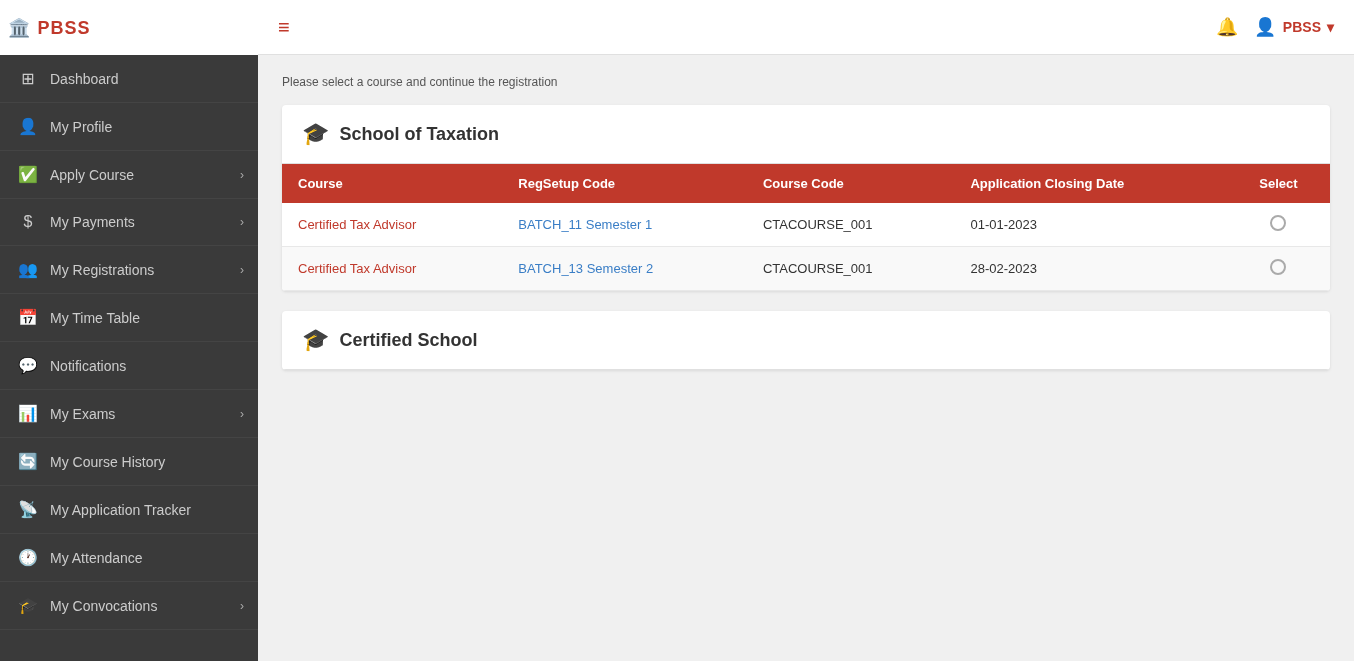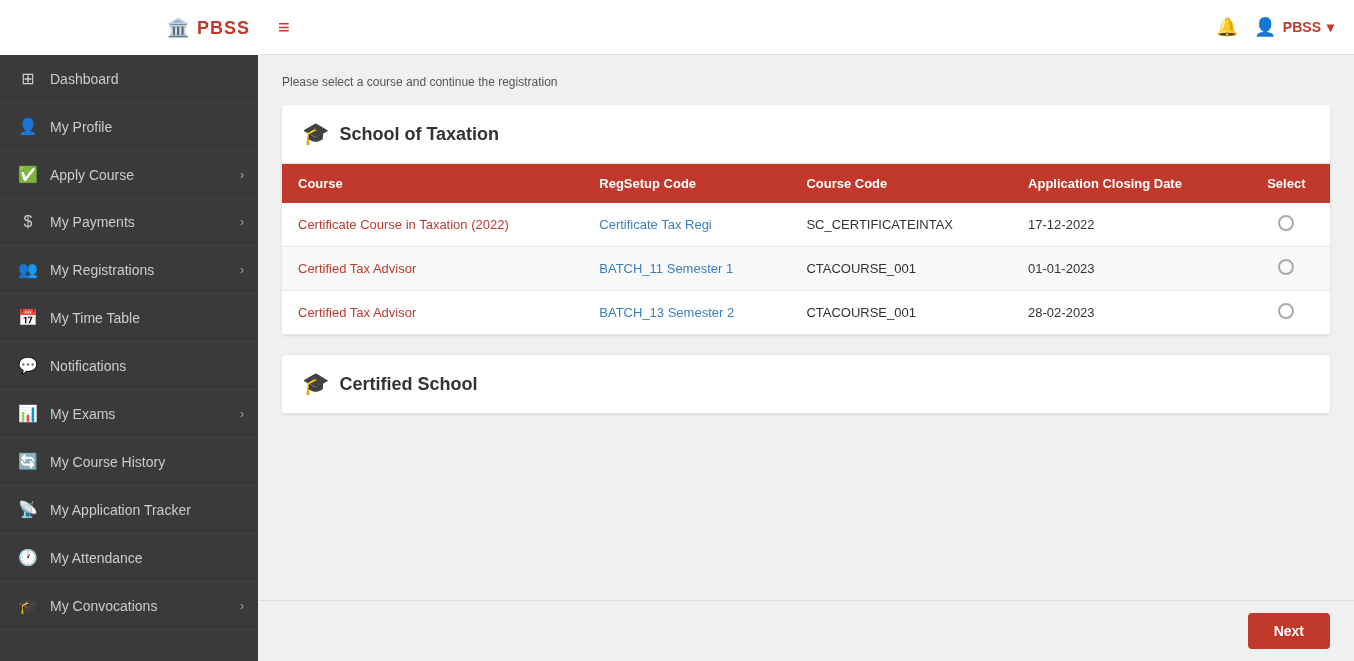--- a/index.html
+++ b/index.html
@@ -14,21 +14,21 @@
       flex-direction: column;
       flex-shrink: 0;
       height: 100%;
       overflow-y: auto;
     }
     #sidebar-logo {
       background: #fff;
       height: 55px;
       display: flex;
       align-items: center;
-      justify-content: flex-end;
+      justify-content: flex-start;
       padding: 8px;
       flex-shrink: 0;
     }
     #sidebar-logo span {
       color: #c0392b;
       font-weight: bold;
       font-size: 18px;
       letter-spacing: 1px;
     }
     .sidebar-item {
@@ -315,29 +315,20 @@
             <thead>
         <tr>
           <th>Course</th>
           <th>RegSetup Code</th>
           <th>Course Code</th>
           <th>Application Closing Date</th>
           <th>Select</th>
         </tr>
       </thead>
             <tbody>
-              <tr>
-          <td class="course-name">Certificate Course in Taxation (2022)</td>
-          <td class="regsetup">Certificate Tax Regi</td>
-          <td class="coursecode">SC_CERTIFICATEINTAX</td>
-          <td class="closing-date">17-12-2022</td>
-          <td class="select-col">
-            <span class="radio-btn"></span>
-          </td>
-        </tr>
               <tr>
           <td class="course-name">Certified Tax Advisor</td>
           <td class="regsetup">BATCH_11 Semester 1</td>
           <td class="coursecode">CTACOURSE_001</td>
           <td class="closing-date">01-01-2023</td>
           <td class="select-col">
             <span class="radio-btn"></span>
           </td>
         </tr>
               <tr>
@@ -354,16 +345,13 @@
         </div>
         <div class="school-card">
           <div class="school-header">
       <span class="grad-icon" style="color:#e6a817">🎓</span>
       <span>Certified School</span>
     </div>
         </div>
       </div>
   </div>
 
-  <div id="bottom-bar">
-    <button class="next-btn">Next</button>
-  </div>
 </div>
 
 </body></html>

